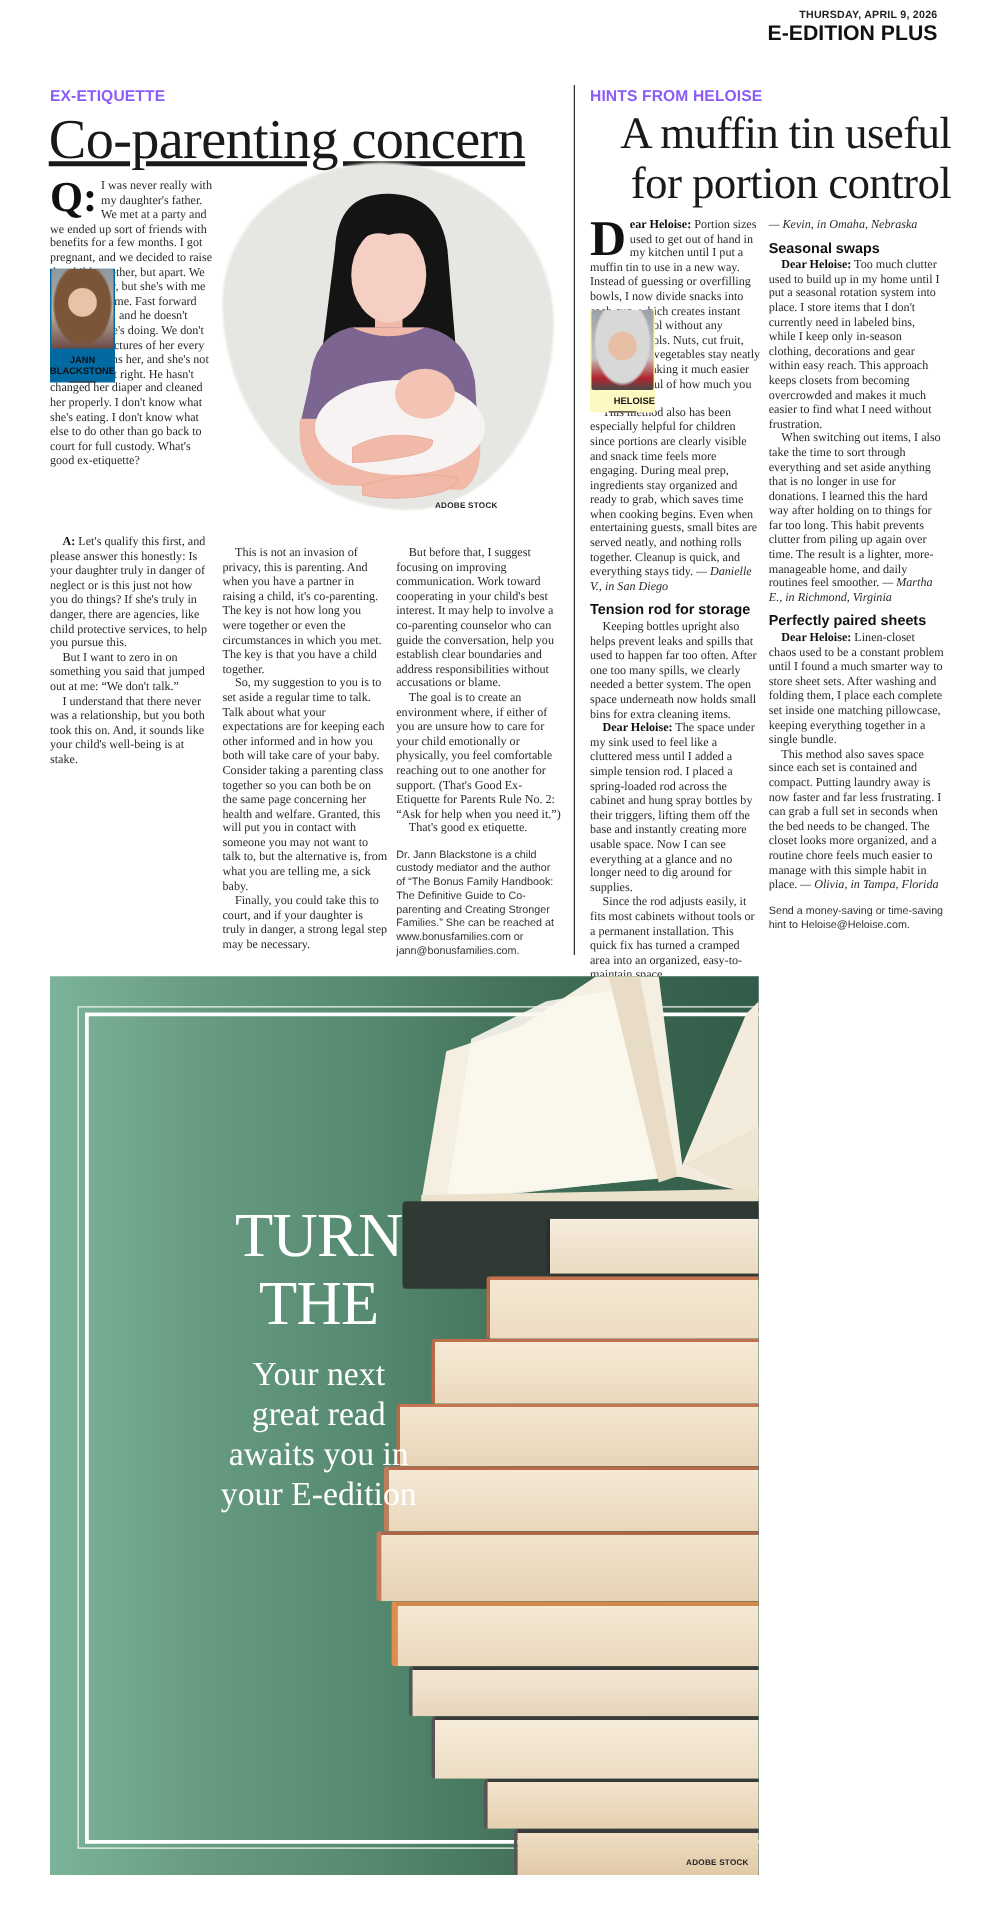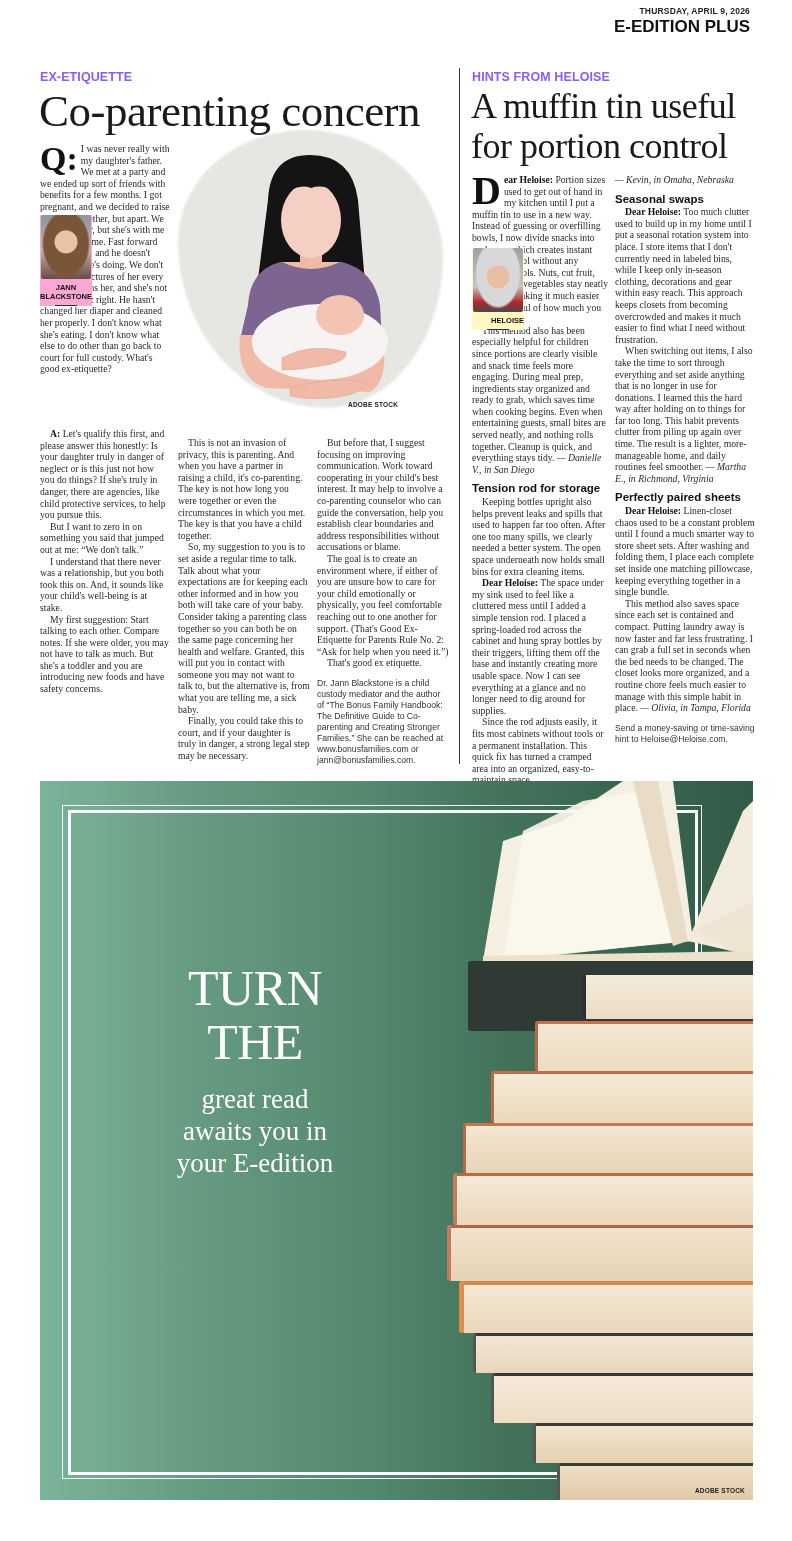--- a/index.html
+++ b/index.html
@@ -16,21 +16,21 @@
   .body { font-size: 9.7px; line-height: 11.6px; color: #2a2a2a; text-align: left; hyphens: manual; }
   .body p { text-indent: 10px; }
   .body p.noindent { text-indent: 0; }
   .body b { font-weight: bold; color: #111; }
   .body i { font-style: italic; }
   .sans-note { font-family: "Liberation Sans", sans-serif; font-size: 8.6px; line-height: 11px; color: #333; }
   .subhead { font-family: "Liberation Sans", sans-serif; font-weight: bold; font-size: 11.5px; color: #111; margin: 8px 0 1px 0; text-indent: 0 !important; }
 
   
   #etiquette-kicker { position: absolute; left: 40px; top: 70px; }
-  #etiquette-headline { position: absolute; left: 39px; top: 87px; font-size: 45px; line-height: 48px; white-space: nowrap; }
+  #etiquette-headline { position: absolute; left: 39px; top: 87px; font-size: 45px; line-height: 48px; white-space: nowrap; text-decoration: underline; }
   .col { position: absolute; }
   #col1 { left: 40px; top: 143px; width: 130px; }
   #col2 { left: 178px; top: 437px; width: 132px; }
   #col3 { left: 317px; top: 437px; width: 132px; }
 
   .dropq { float: left; font-size: 34px; line-height: 28px; font-weight: bold; margin: 2px 3px 0 0; color: #111; }
   .author-photo { width: 50px; height: 64px; margin: 0 auto; border-radius: 2px;
       background: radial-gradient(circle at 50% 42%, #e9c3a8 0 11px, transparent 12px),
                   radial-gradient(ellipse at 50% 45%, #7a5538 0 22px, transparent 24px),
                   linear-gradient(180deg, #8d96a0 0%, #b9b2a6 55%, #6d4a45 100%); }
@@ -40,31 +40,31 @@
   #illustration { position: absolute; left: 170px; top: 130px; width: 280px; height: 282px; }
   .illo-bg { position: absolute; left: 8px; top: 0; width: 265px; height: 278px; background: #e6e6e2; border-radius: 48% 52% 44% 56% / 40% 46% 54% 60%; filter: blur(1px); }
   .credit { font-family: "Liberation Sans", sans-serif; font-weight: bold; font-size: 6.5px; color: #222; letter-spacing: 0.2px; }
   #illo-credit { position: absolute; left: 348px; top: 401px; }
 
   
   #column-divider { position: absolute; left: 459px; top: 68px; width: 1px; height: 696px; background: #333; }
 
   
   #heloise-kicker { position: absolute; left: 472px; top: 70px; }
-  #heloise-headline { position: absolute; left: 471px; top: 86px; font-size: 36px; line-height: 40px; width: 290px; }
+  #heloise-headline { position: absolute; left: 471px; top: 86px; font-size: 36px; line-height: 40px; width: 290px; text-align: right; }
   #col4 { left: 472px; top: 174px; width: 137px; }
   #col5 { left: 615px; top: 174px; width: 140px; }
   .dropd { float: left; font-size: 40px; line-height: 32px; font-weight: bold; margin: 1px 3px 0 0; color: #111; }
   .heloise-photo { width: 50px; height: 64px; margin: 0 auto; border-radius: 2px;
       background: radial-gradient(circle at 50% 45%, #e7bfa4 0 11px, transparent 12px),
                   radial-gradient(ellipse at 50% 40%, #d8d8d8 0 21px, transparent 23px),
                   linear-gradient(180deg, #9aa1a6 0%, #c7c4c0 60%, #b0262c 85%, #4a4a4a 100%); }
 
   
-  #promo { position: absolute; left: 40px; top: 781px; width: 713px; height: 719px; overflow: hidden;
+  #promo { position: absolute; left: 40px; top: 781px; width: 567px; height: 719px; overflow: hidden;
       background: linear-gradient(90deg, #7bb49a 0%, #679b81 22%, #558a70 45%, #46765e 62%, #3a6651 80%, #325c49 100%); }
   .frame-outer { position: absolute; left: 22px; top: 24px; width: 640px; height: 674px; border: 1.5px solid #f2f2f2; }
   .frame-inner { position: absolute; left: 28px; top: 29px; width: 630px; height: 665px; border: 3px solid #ffffff; }
   .promo-text { position: absolute; left: 120px; top: 180px; width: 190px; text-align: center; color: #ffffff; font-family: "Liberation Serif", serif; }
   .promo-title { font-size: 50px; line-height: 54px; letter-spacing: -0.5px; }
   .promo-sub { font-size: 27px; line-height: 32px; margin-top: 14px; }
   #promo-credit { position: absolute; right: 8px; bottom: 6px; color: #222; font-size: 6.5px; }
 
   .books { position: absolute; right: 0; top: 0; width: 310px; height: 719px; }
   .book { position: absolute; right: 0; border-radius: 3px 0 0 3px; }
@@ -108,34 +108,33 @@
 <div id="illo-credit" class="credit">ADOBE STOCK</div>
 
 <div id="col1" class="col body">
   <p class="noindent">
     <span class="dropq">Q:</span>
     
     <span>I was never really with my daughter's father. We met at a party and we ended up sort of friends with benefits for a few months. I got pregnant, and we decided to raise the child together, but apart. We share custody, but she's with me most of the time. Fast forward eight months, and he doesn't know what he's doing. We don't talk. I take pictures of her every time he returns her, and she's not in the car seat right. He hasn't changed her diaper and cleaned her properly. I don't know what she's eating. I don't know what else to do other than go back to court for full custody. What's good ex-etiquette?</span>
   </p>
 </div>
 
-<div style="position:absolute;left:40px;top:215px;width:52px;text-align:center;background:#f9a8d4;">
+<div style="position:absolute;left:40px;top:215px;width:52px;text-align:center;background:#0369a1;">
   <div class="author-photo"></div>
   <div class="author-name">
     <span>JANN</span><br>
     <span>BLACKSTONE</span>
   </div>
   <div class="author-rule"></div>
 </div>
 
 <div id="col1b" class="col body" style="left:40px;top:428px;width:130px;">
   <p><b>A:</b> <span>Let's qualify this first, and please answer this honestly: Is your daughter truly in danger of neglect or is this just not how you do things? If she's truly in danger, there are agencies, like child protective services, to help you pursue this.</span></p>
   <p>But I want to zero in on something you said that jumped out at me: “We don't talk.”</p>
   <p>I understand that there never was a relationship, but you both took this on. And, it sounds like your child's well-being is at stake.</p>
-  <p>My first suggestion: Start talking to each other. Compare notes. If she were older, you may not have to talk as much. But she's a toddler and you are introducing new foods and have safety concerns.</p>
 </div>
 
 <div id="col2" class="col body">
   <p>This is not an invasion of privacy, this is parenting. And when you have a partner in raising a child, it's co-parenting. The key is not how long you were together or even the circumstances in which you met. The key is that you have a child together.</p>
   <p>So, my suggestion to you is to set aside a regular time to talk. Talk about what your expectations are for keeping each other informed and in how you both will take care of your baby. Consider taking a parenting class together so you can both be on the same page concerning her health and welfare. Granted, this will put you in contact with someone you may not want to talk to, but the alternative is, from what you are telling me, a sick baby.</p>
   <p>Finally, you could take this to court, and if your daughter is truly in danger, a strong legal step may be necessary.</p>
 </div>
 
 <div id="col3" class="col body">
   <p>But before that, I suggest focusing on improving communication. Work toward cooperating in your child's best interest. It may help to involve a co-parenting counselor who can guide the conversation, help you establish clear boundaries and address responsibilities without accusations or blame.</p>
@@ -209,19 +208,20 @@
     <div class="book" style="top:642px; width:220px; height:40px; background:linear-gradient(#3a3a3a 0 3px,#f3e4cc 3px,#e5d0b1 100%); border-left:3px solid #555;"></div>
     <div class="book" style="top:682px; width:196px; height:37px; background:linear-gradient(#3a3a3a 0 3px,#efdec4 3px,#e0c9a7 100%); border-left:3px solid #555;"></div>
   </div>
 
   <div class="promo-text">
     <div class="promo-title">
       <div>TURN</div>
       <div>THE</div>
     </div>
     <div class="promo-sub">
+      <div>Your next</div>
       <div>great read</div>
       <div>awaits you in</div>
       <div>your E-edition</div>
     </div>
   </div>
   <div id="promo-credit" class="credit">ADOBE STOCK</div>
 </div>
 
 </body></html>

